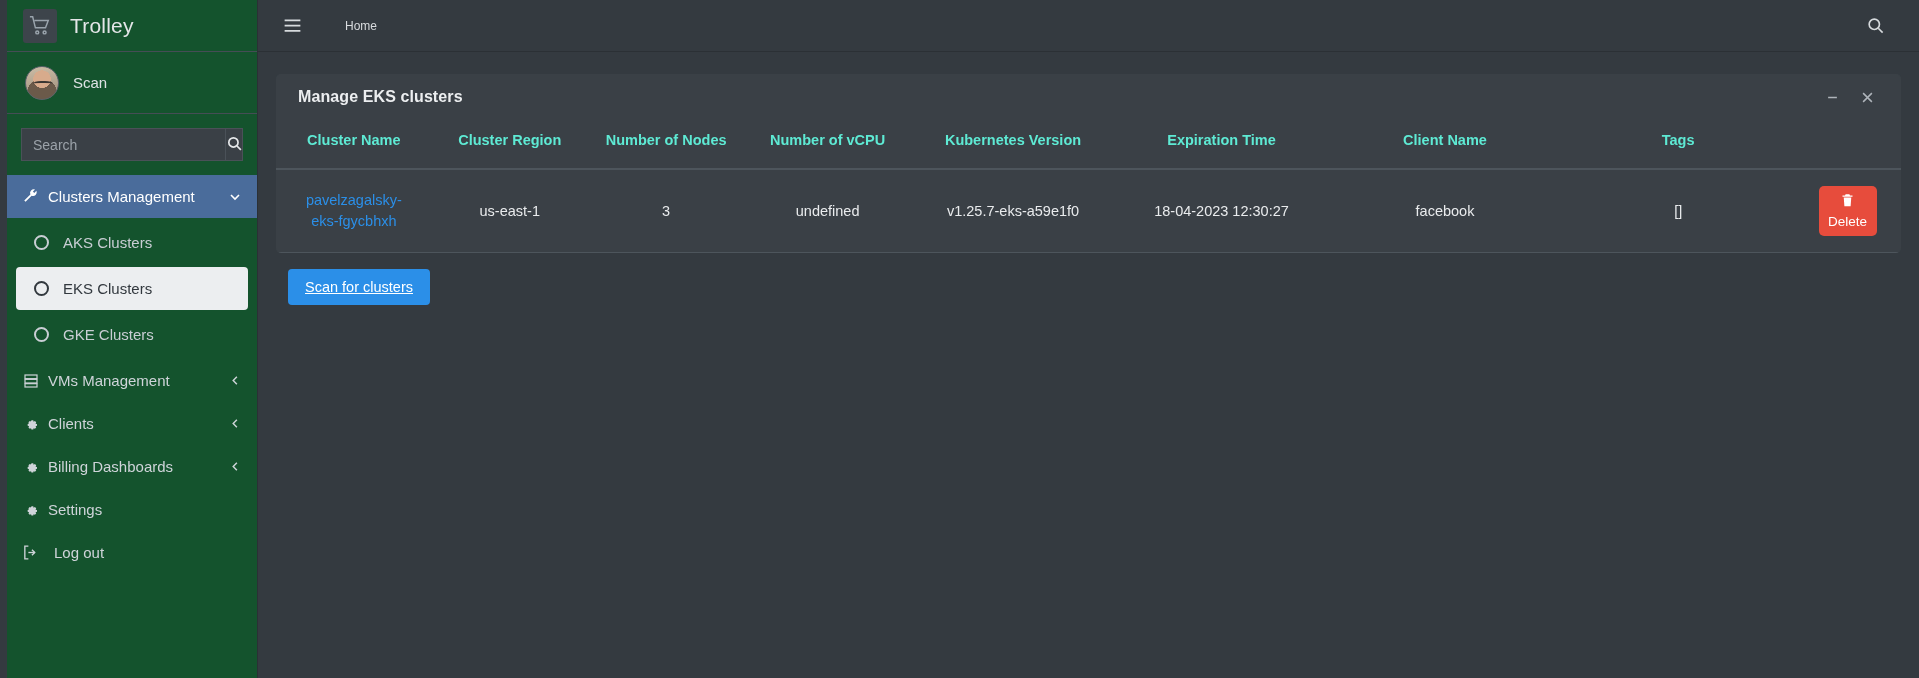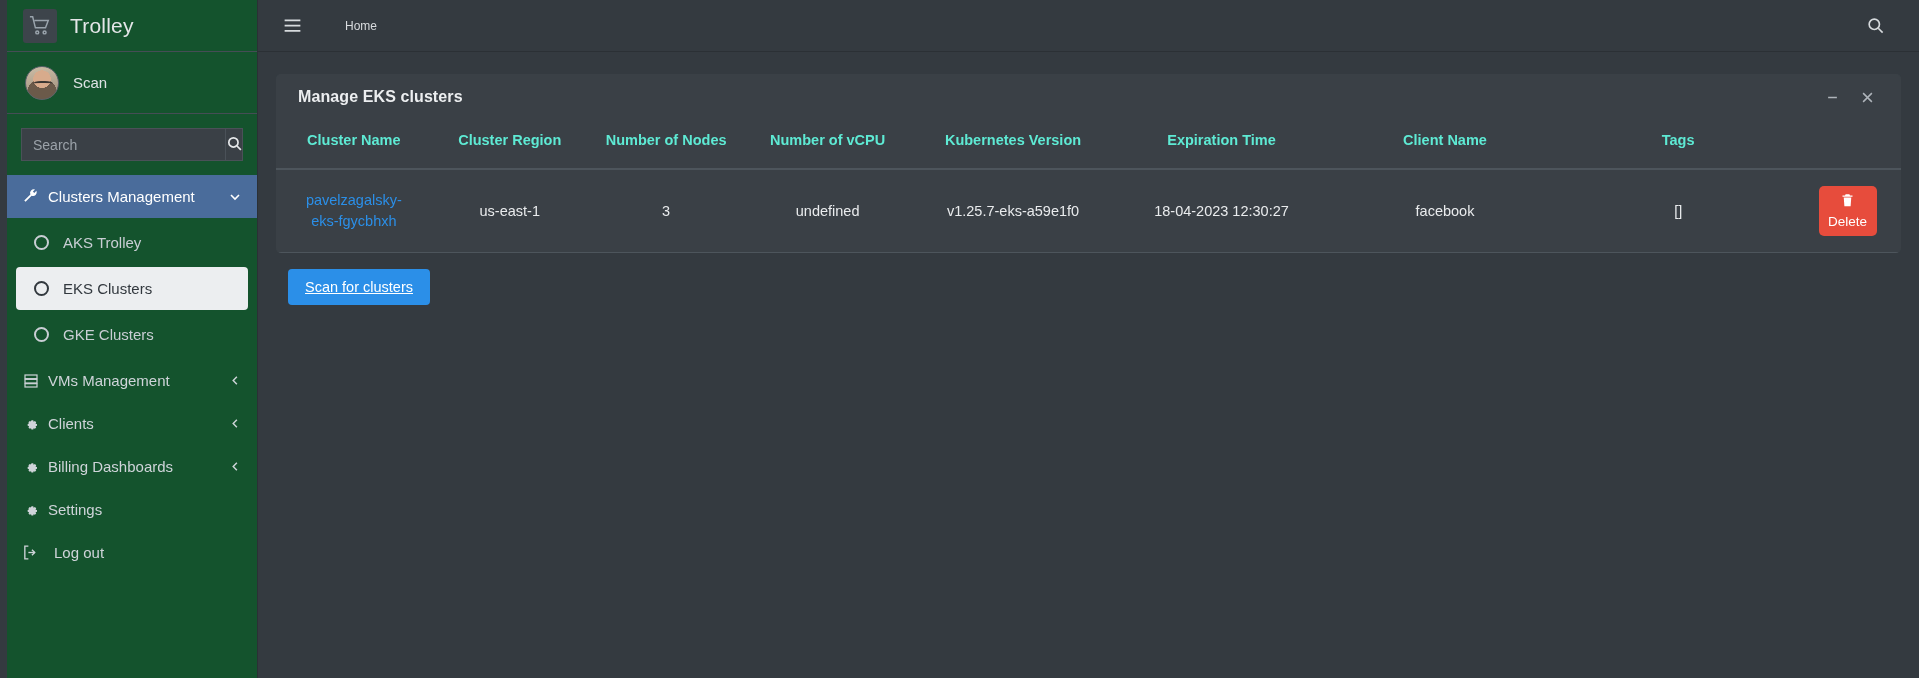--- a/index.html
+++ b/index.html
@@ -233,21 +233,21 @@
         <span class="lbl">Clusters Management</span>
         <span class="chev">
           <svg width="12" height="12" viewBox="0 0 24 24" fill="none" stroke="currentColor" stroke-width="3.2">
             <path d="M4 8 L12 16 L20 8"></path>
           </svg>
         </span>
       </div>
 
       <div class="sub-item">
         <span class="dot"></span>
-        <span>AKS Trolley</span>
+        <span>AKS Clusters</span>
       </div>
       <div class="sub-item selected">
         <span class="dot"></span>
         <span>EKS Clusters</span>
       </div>
       <div class="sub-item">
         <span class="dot"></span>
         <span>GKE Clusters</span>
       </div>
 

